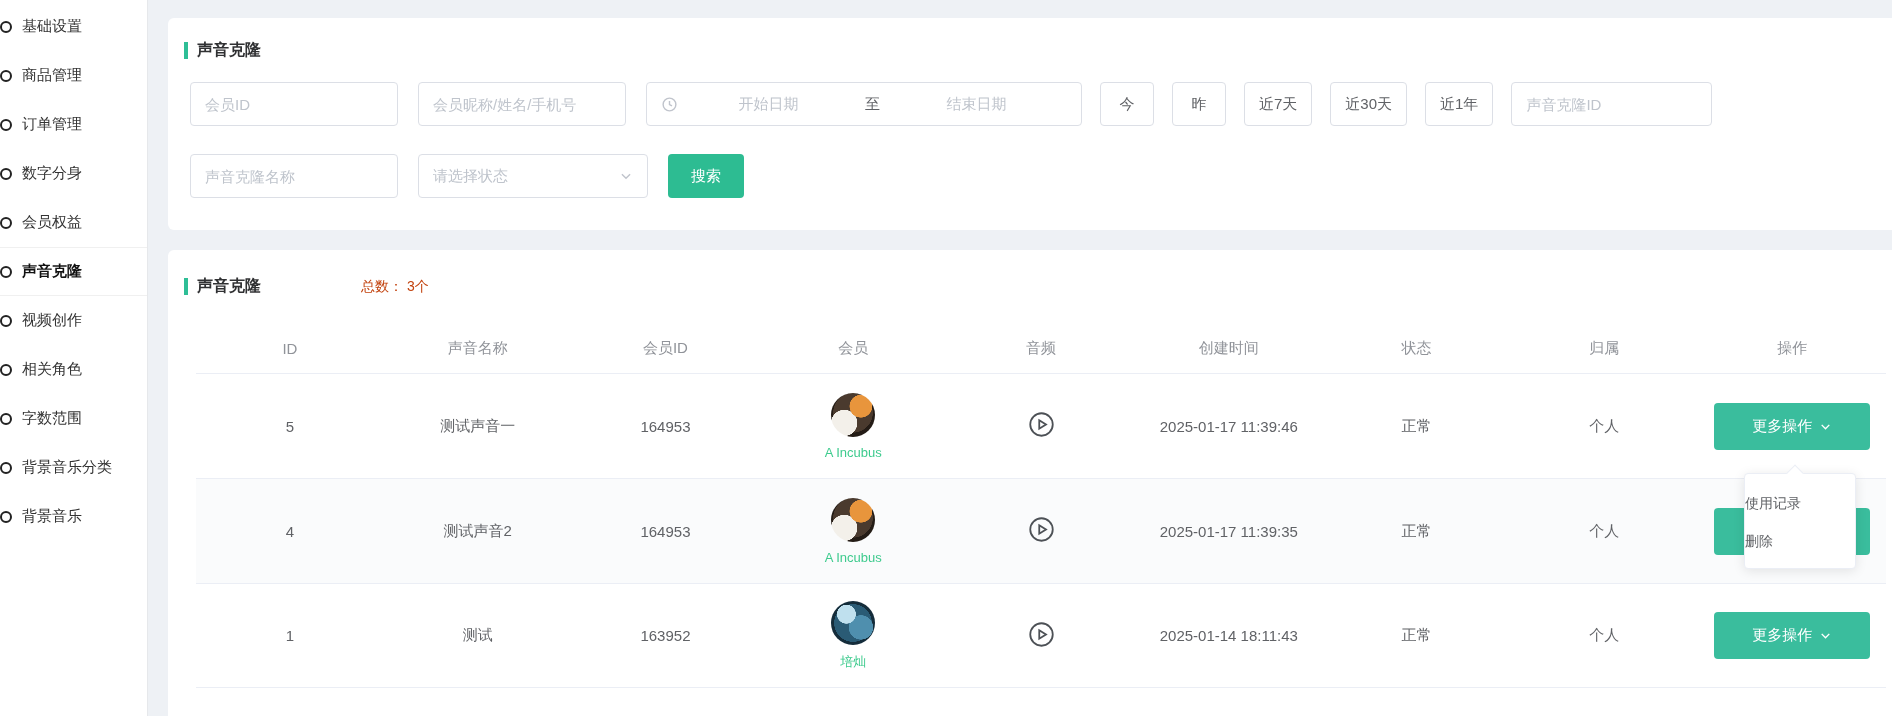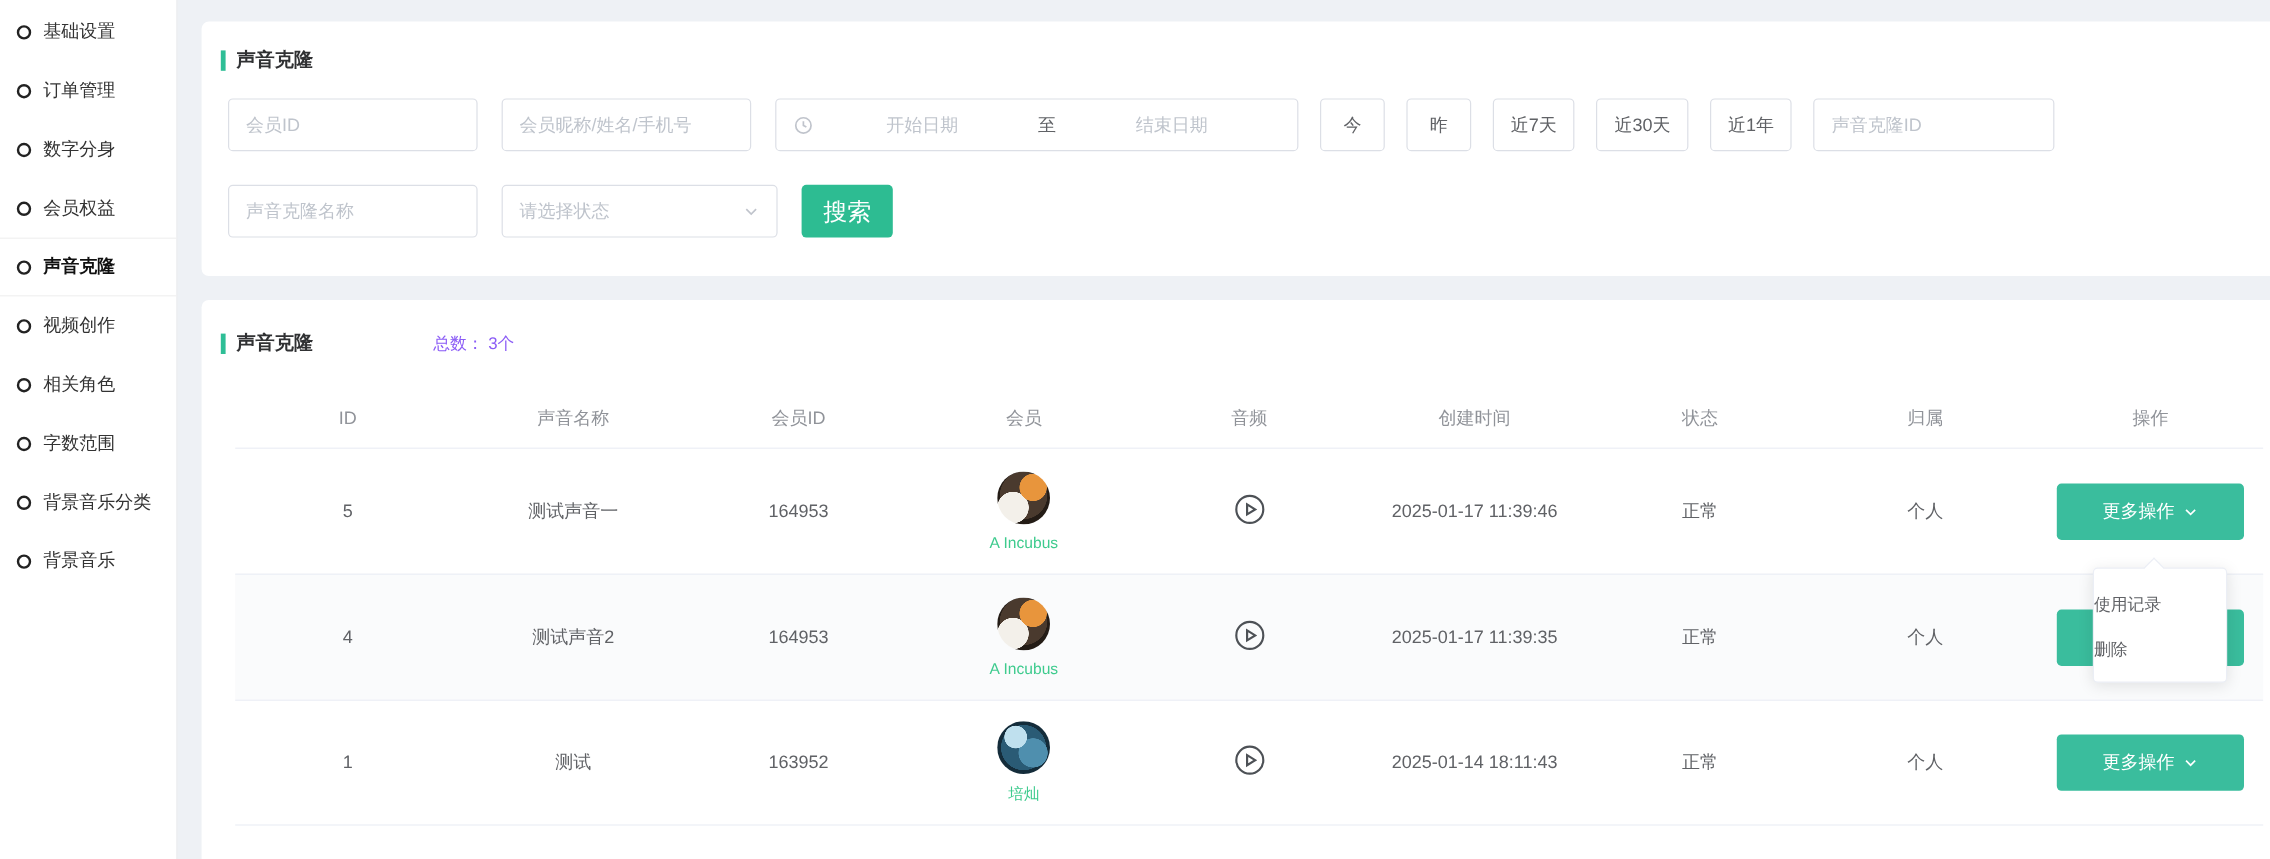--- a/index.html
+++ b/index.html
@@ -8,39 +8,39 @@
     font-family:"Liberation Sans","DejaVu Sans",sans-serif;
     background:#eef1f5; position:relative; color:#606266; font-size:15px;
   }
 
   
   .sidebar {
     position:absolute; left:0; top:0; width:148px; height:716px;
     background:#fff; border-right:1px solid #e6e8eb; padding-top:2px; z-index:5;
   }
   .side-item {
-    height:49px; display:flex; align-items:center; padding-left:14px;
+    height:49px; display:flex; align-items:center; 
     cursor:pointer; color:#333; font-size:15px; white-space:nowrap;
   }
   .side-item .ring {
     width:12px; height:12px; border:2.5px solid #222; border-radius:50%;
     margin-right:10px; flex:none;
   }
   .side-item.active { font-weight:bold; color:#111;
     border-top:1px solid #f0f0f0; border-bottom:1px solid #f0f0f0; }
 
   
   .card { position:absolute; left:168px; width:1740px; background:#fff; border-radius:6px; }
   .card-search { top:18px; height:212px; padding:22px 16px 0 16px; }
   .card-table  { top:250px; height:500px; padding:26px 0 0 16px; }
 
   .card-title { display:flex; align-items:center; }
   .green-bar { width:4px; height:17px; background:#2ebe96; margin-right:9px; flex:none; }
   .card-title .t { font-size:16px; font-weight:bold; color:#303133; }
-  .total { margin-left:100px; font-size:14px; color:#8b5cf6; font-weight:normal; }
+  .total { margin-left:100px; font-size:14px; color:#c2410c; font-weight:normal; }
 
   
   .filters-row { display:flex; align-items:center; margin-left:6px; }
   .row1 { margin-top:21px; }
   .row2 { margin-top:28px; }
   .inp {
     height:44px; border:1px solid #dcdfe6; border-radius:4px; background:#fff;
     padding:0 14px; font-size:15px; color:#606266; outline:none;
     font-family:inherit;
   }
@@ -65,21 +65,21 @@
   .select {
     width:230px; height:44px; border:1px solid #dcdfe6; border-radius:4px;
     display:flex; align-items:center; padding:0 14px; margin-left:20px;
     background:#fff; cursor:pointer;
   }
   .select .ph { color:#bfc4cc; flex:1; }
   .chev { width:14px; height:14px; color:#c0c4cc; }
 
   .btn-search {
     margin-left:20px; width:76px; height:44px; border:none; border-radius:4px;
-    background:#2dbc92; color:#fff; font-size:20px; cursor:pointer; font-family:inherit;
+    background:#2dbc92; color:#fff; font-size:15px; cursor:pointer; font-family:inherit;
   }
 
   
   .table { margin-left:12px; margin-top:26px; width:1690px; }
   .tr { display:flex; align-items:center; }
   .th, .td { flex:1; text-align:center; }
   .thead { height:50px; }
   .thead .th { color:#909399; font-size:15px; font-weight:500; }
   .row { height:105px; border-top:1px solid #ebeef5; font-size:15px; color:#606266; }
   .row:nth-child(odd) { background:#fafbfc; }
@@ -126,20 +126,24 @@
     color:#606266; cursor:pointer; white-space:nowrap;
   }
 </style>
 </head>
 <body>
 
 <nav class="sidebar">
   <div class="side-item">
     <span class="ring"></span>
     <span>基础设置</span>
+  </div>
+  <div class="side-item">
+    <span class="ring"></span>
+    <span>商品管理</span>
   </div>
   <div class="side-item">
     <span class="ring"></span>
     <span>订单管理</span>
   </div>
   <div class="side-item">
     <span class="ring"></span>
     <span>数字分身</span>
   </div>
   <div class="side-item">

